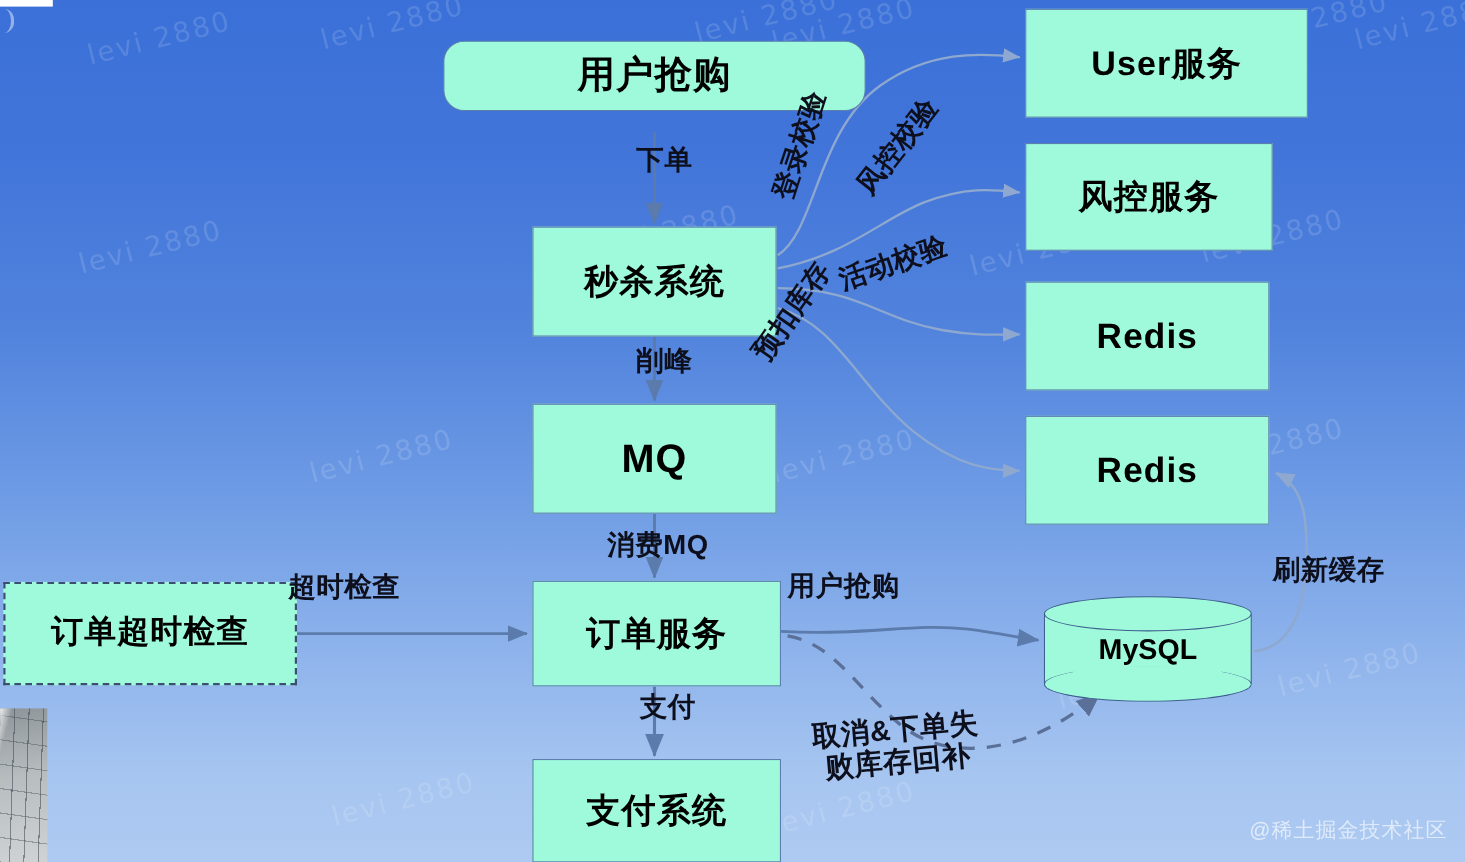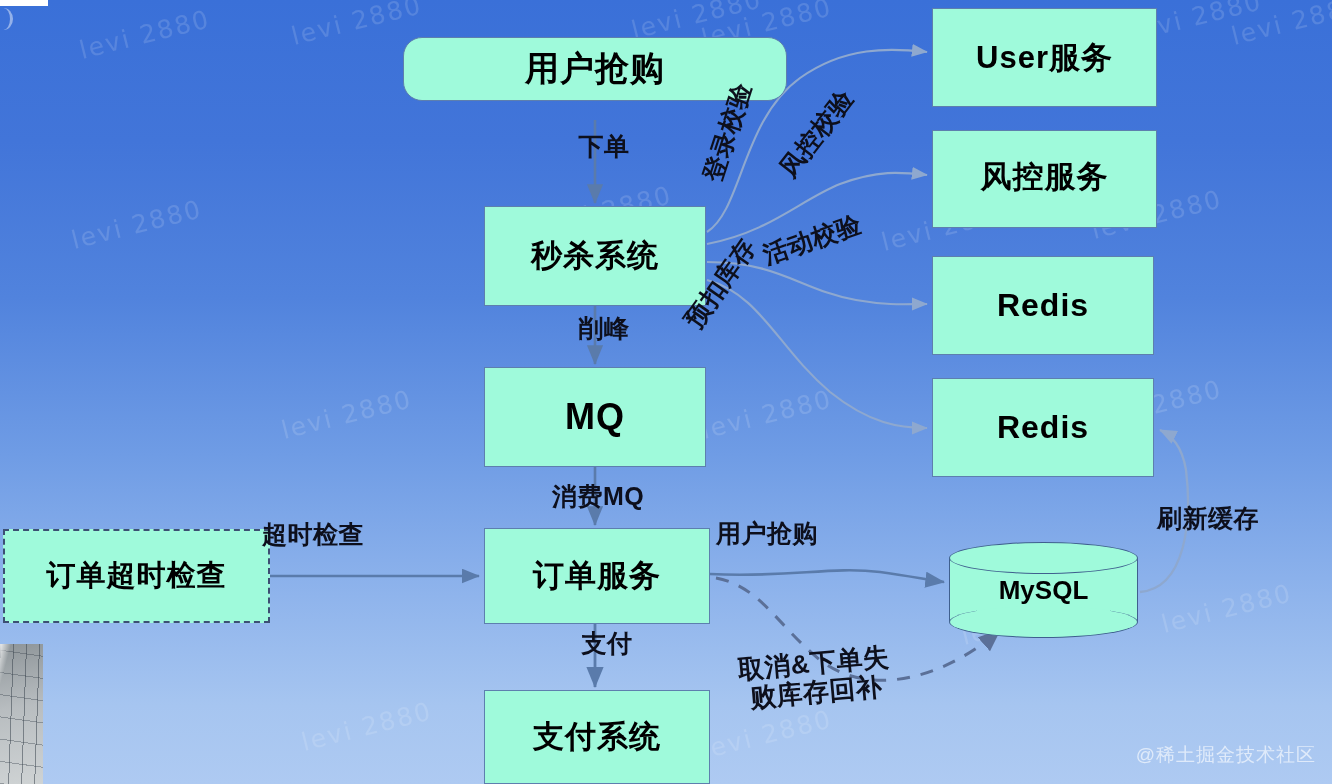--- a/index.html
+++ b/index.html
@@ -220,24 +220,24 @@
       </div>
       <div class="node" style="left: 484px; top: 528px; width: 226px; height: 96px; font-size: 31px; background: rgb(159, 250, 219);">
         <span>订单服务</span>
       </div>
       <div class="node" style="left: 484px; top: 690px; width: 226px; height: 94px; font-size: 31px; background: rgb(159, 250, 219); text-align: right;">
         <span>支付系统</span>
       </div>
       <div class="node dashed" style="left: 3px; top: 529px; width: 267px; height: 94px; font-size: 29px; background: rgb(159, 250, 219);">
         <span>订单超时检查</span>
       </div>
-      <div class="node" style="left: 932px; top: 8px; width: 225px; height: 99px; font-size: 31px; background: rgb(159, 250, 219);">
+      <div class="node" style="left: 932px; top: 8px; width: 257px; height: 99px; font-size: 31px; background: rgb(159, 250, 219);">
         <span>User服务</span>
       </div>
-      <div class="node" style="left: 932px; top: 130px; width: 225px; height: 98px; font-size: 31px; background: rgb(159, 250, 219); font-family: Liberation Mono, monospace;">
+      <div class="node" style="left: 932px; top: 130px; width: 225px; height: 98px; font-size: 31px; background: rgb(159, 250, 219);">
         <span>风控服务</span>
       </div>
       <div class="node" style="left: 932px; top: 256px; width: 222px; height: 99px; font-size: 32px; background: rgb(159, 250, 219);">
         <span>Redis</span>
       </div>
       <div class="node" style="left: 932px; top: 378px; width: 222px; height: 99px; font-size: 32px; background: rgb(159, 250, 219);">
         <span>Redis</span>
       </div>
     </div>
 

